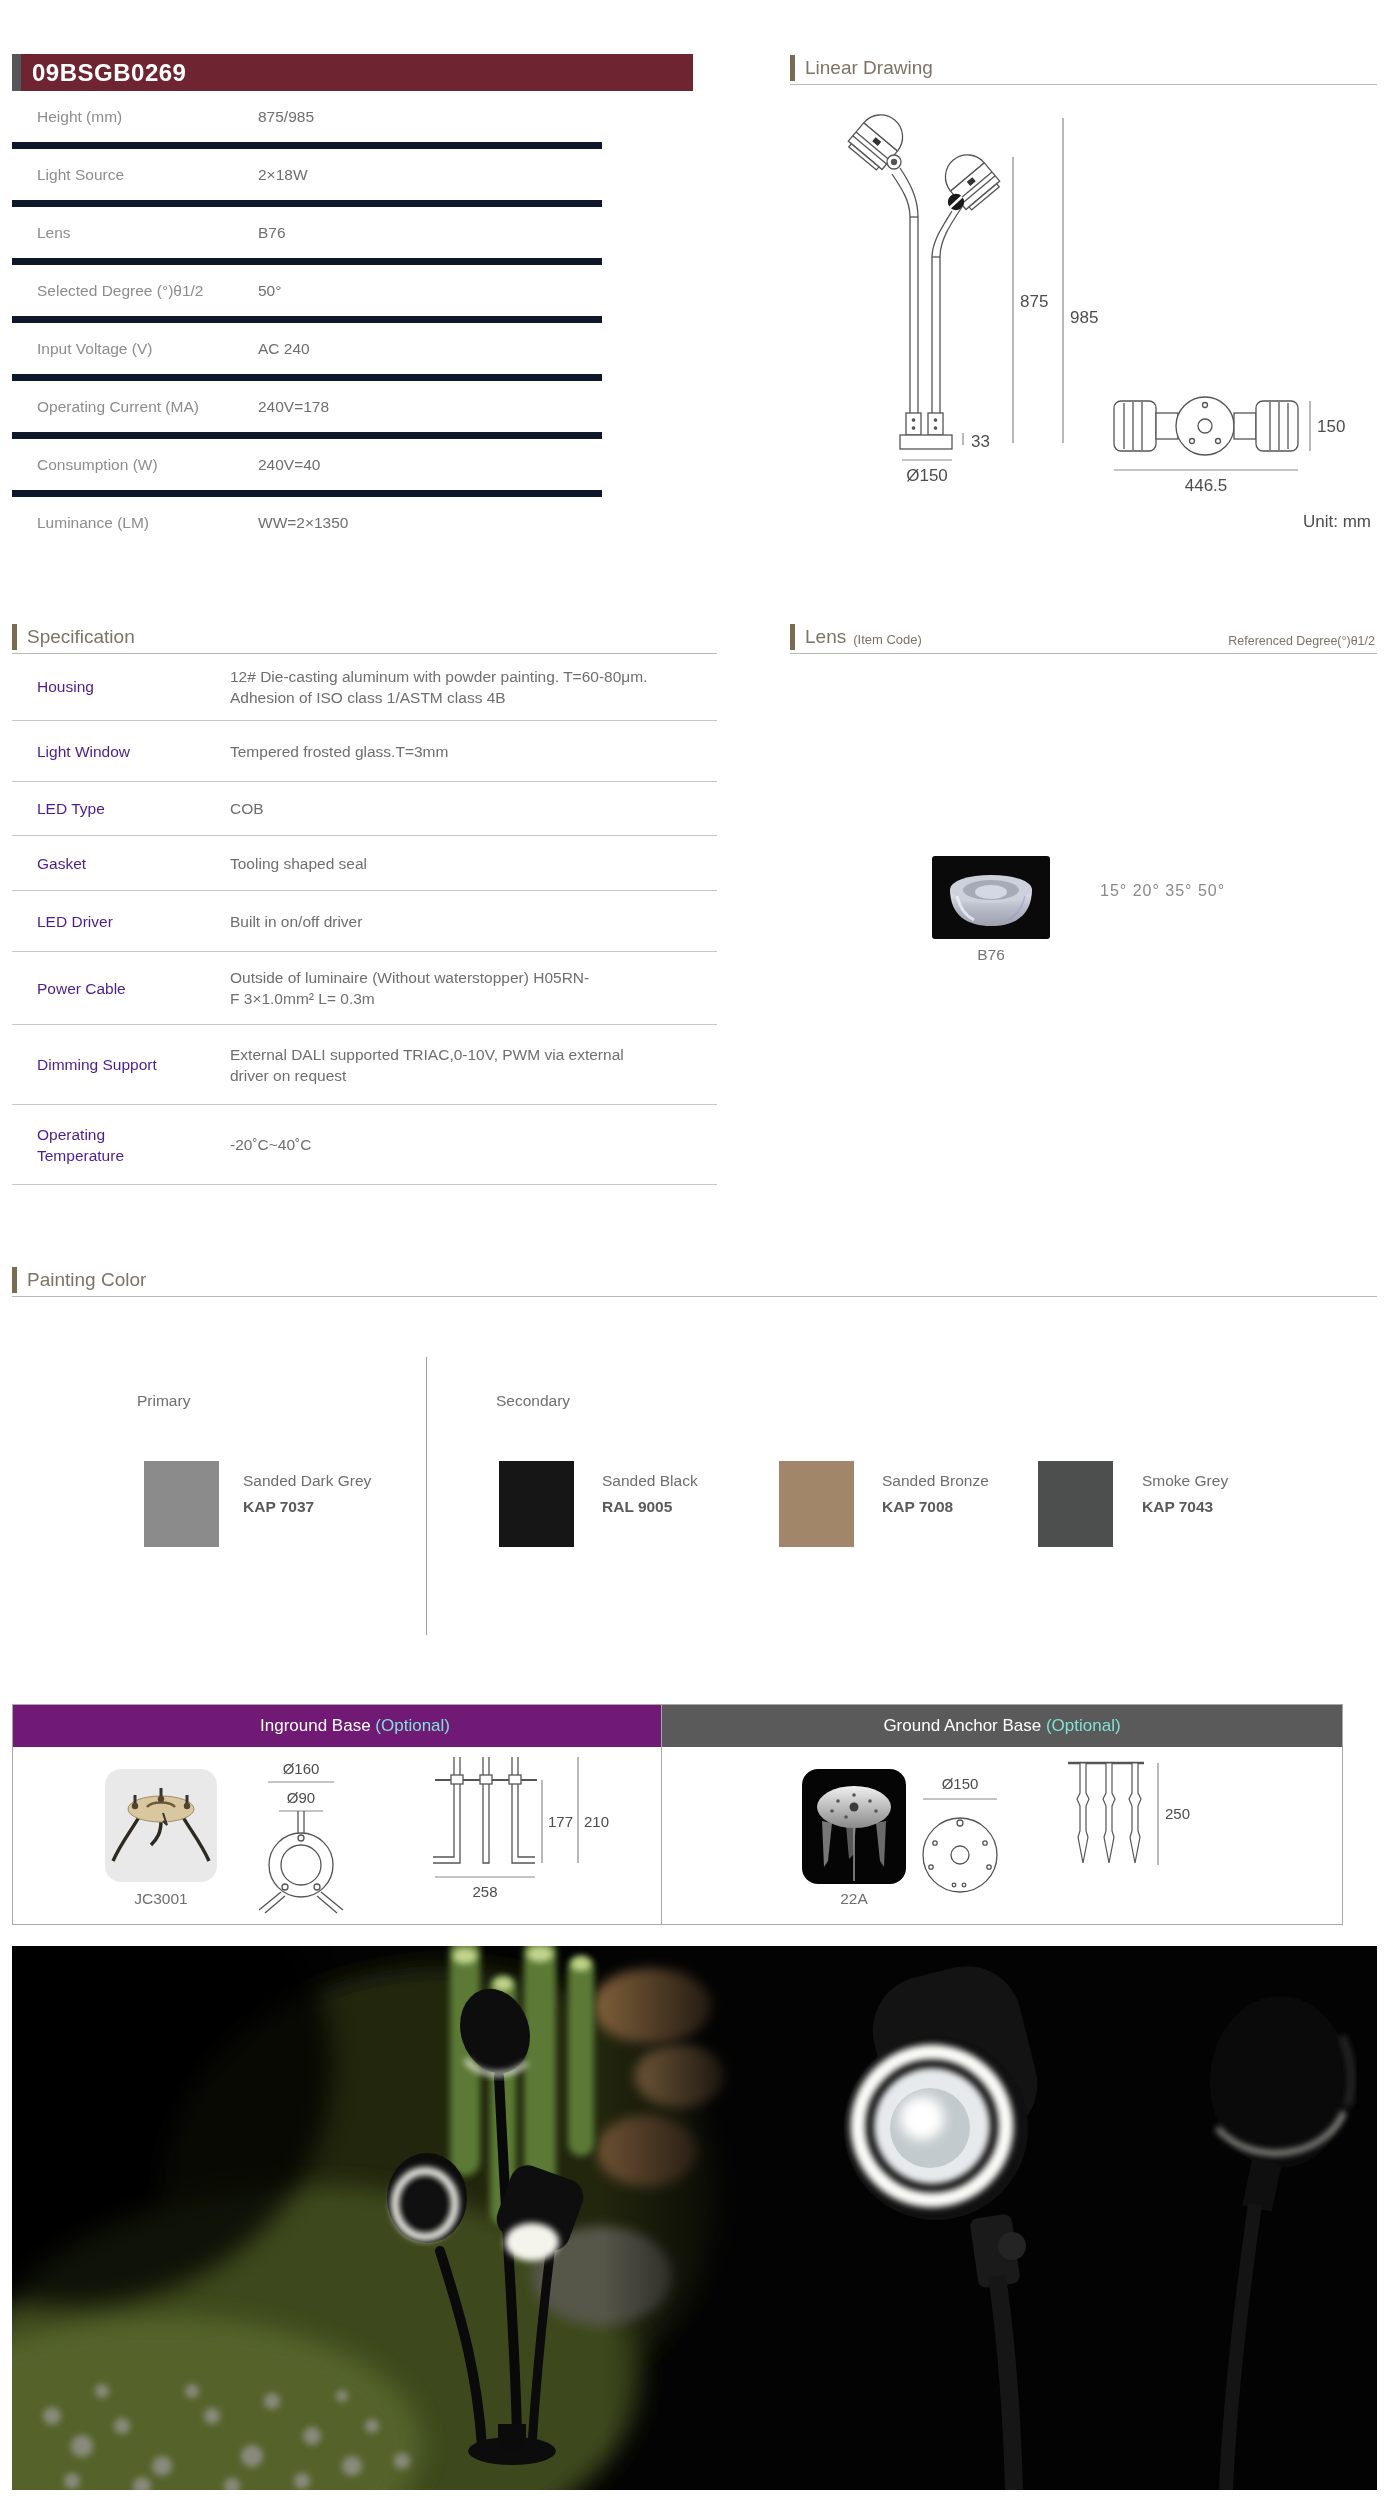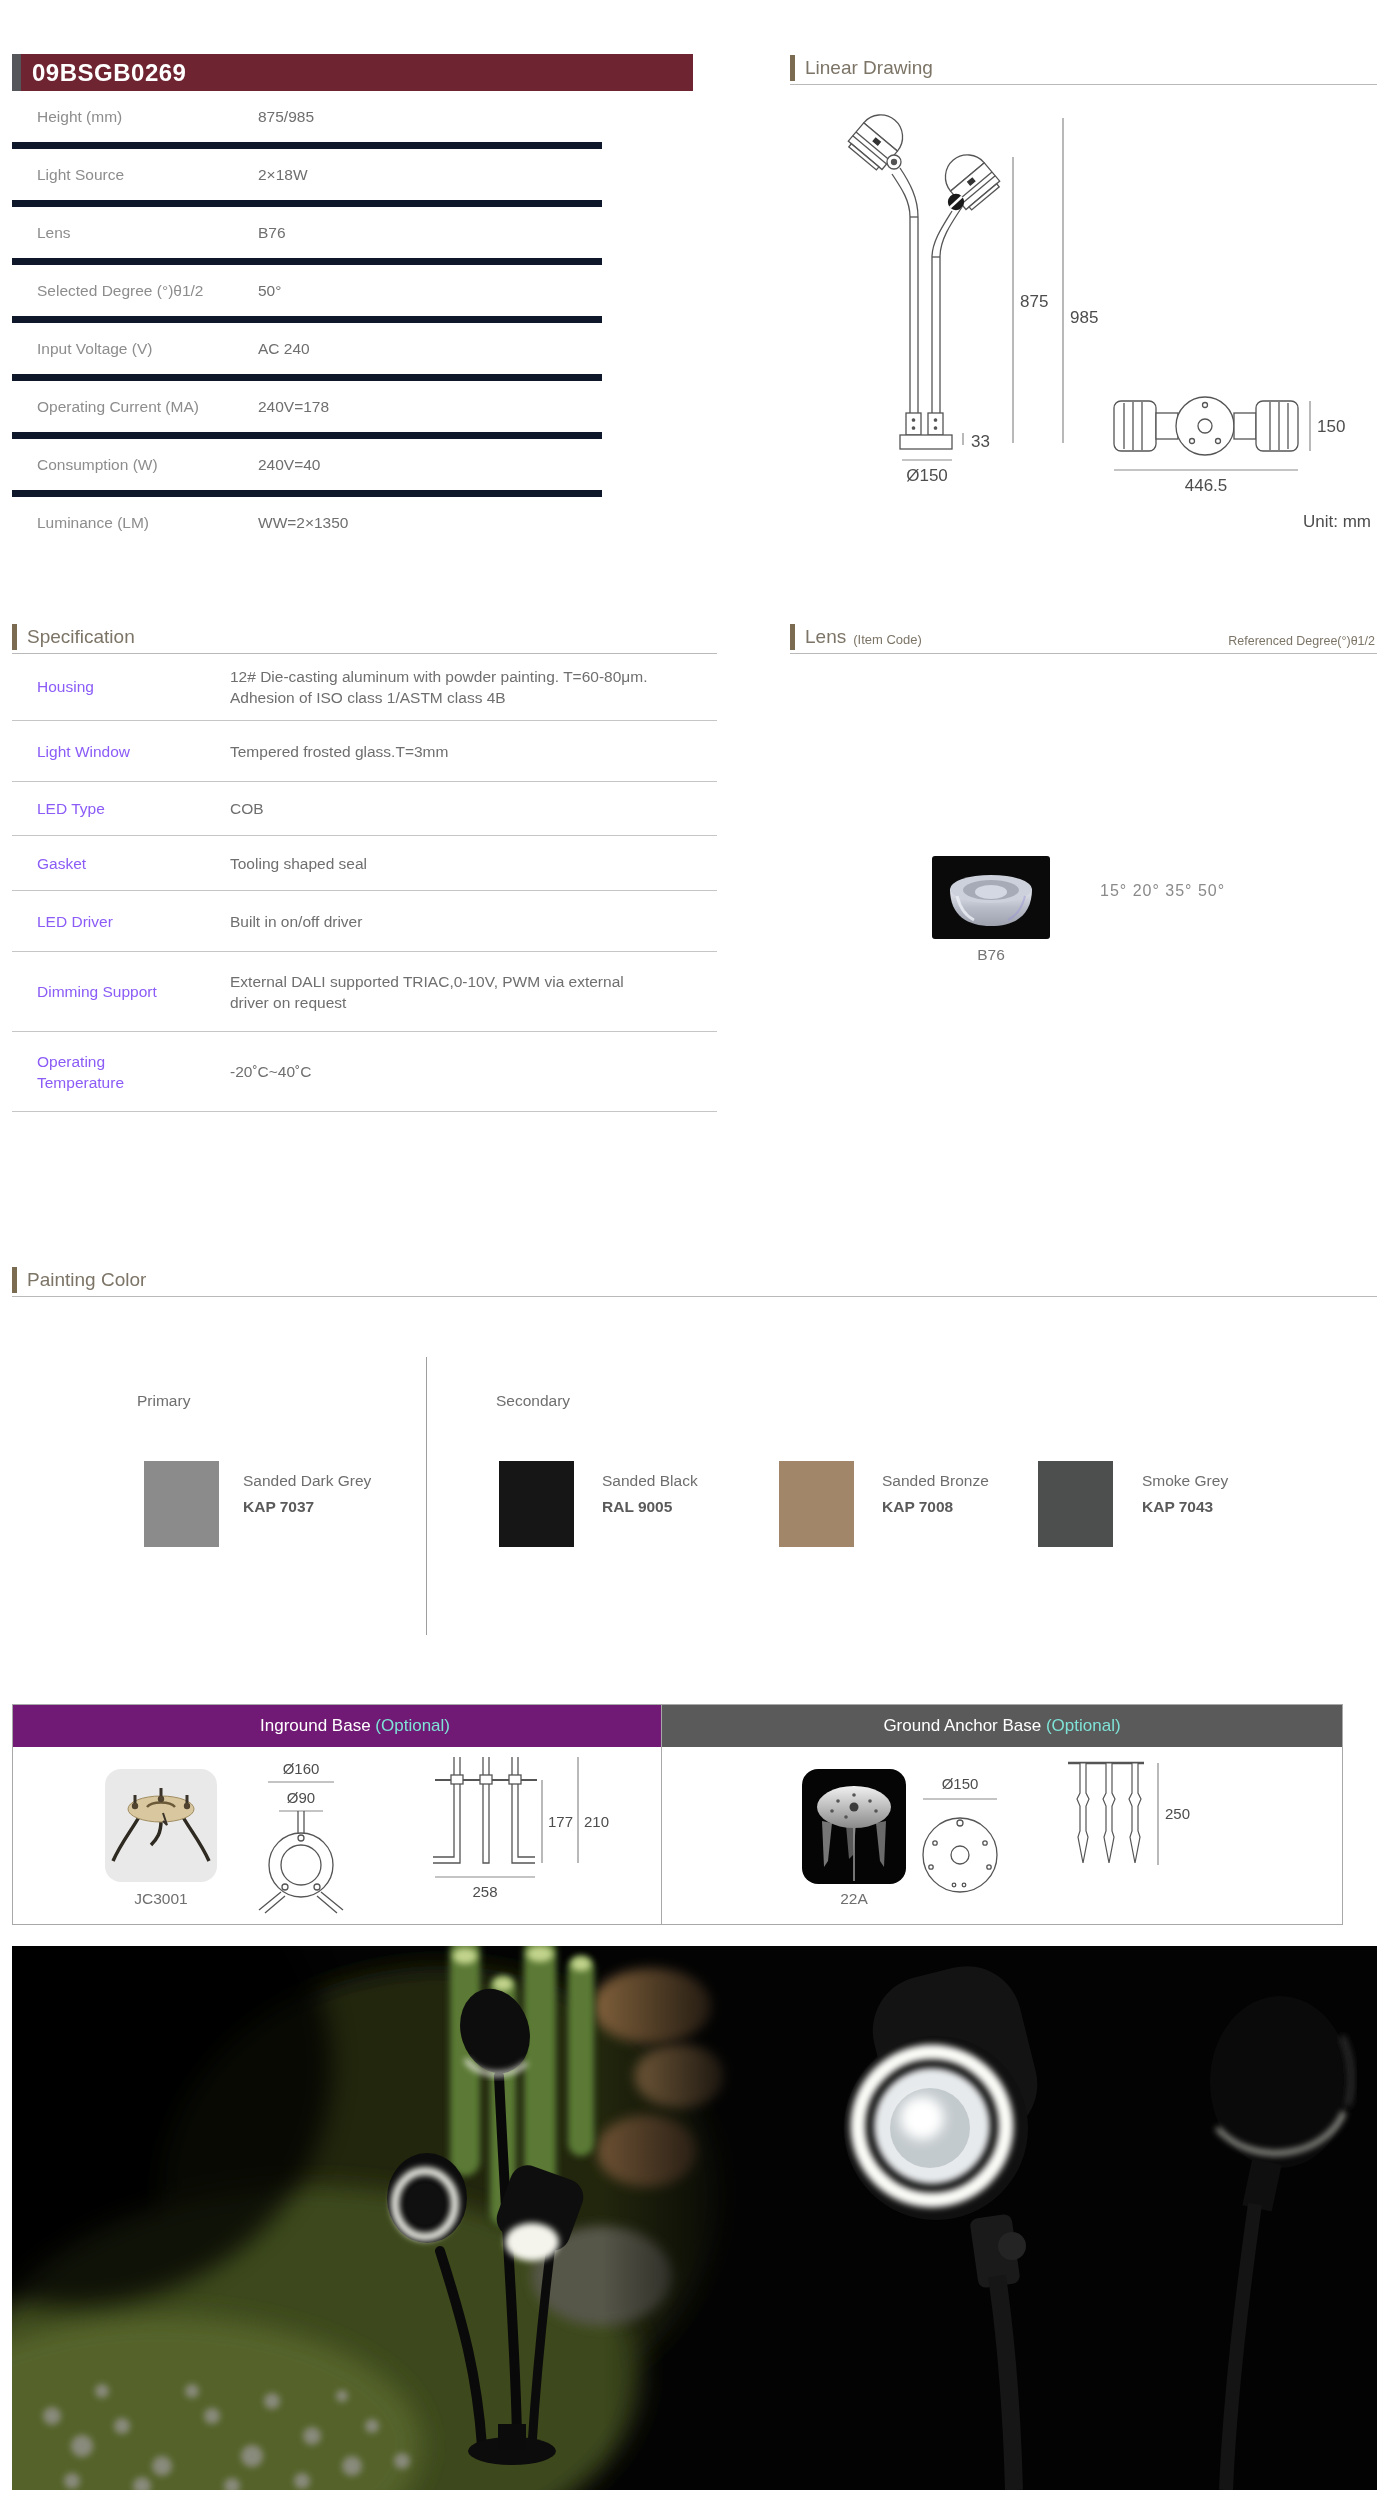--- a/index.html
+++ b/index.html
@@ -24,21 +24,21 @@
   
   .ptable{position:absolute;left:12px;top:91px;width:590px;}
   .prow{display:flex;align-items:center;height:51px;border-bottom:7px solid #0f172a;font-size:15.5px;}
   .prow:last-child{border-bottom:none;}
   .plabel{width:221px;padding-left:25px;color:#8d8d8d;flex:0 0 auto;}
   .pvalue{color:#6f6f6f;}
 
   
   .stable{position:absolute;left:12px;top:653px;width:705px;}
   .srow{display:flex;align-items:center;border-bottom:1px solid #c6c6c6;font-size:15.5px;line-height:21px;}
-  .slabel{width:193px;padding-left:25px;color:#8b5cf6;flex:0 0 auto;}
+  .slabel{width:193px;padding-left:25px;color:#4c1d95;flex:0 0 auto;}
   .svalue{color:#6f6f6f;padding-right:40px;}
 
   
   .lens-box{position:absolute;left:932px;top:856px;width:118px;height:83px;background:#0a0a0a;border-radius:3px;}
   .lens-code{position:absolute;left:932px;top:946px;width:118px;text-align:center;font-size:15.5px;color:#757575;}
   .lens-degrees{position:absolute;left:1100px;top:882px;font-size:16px;color:#8a8a8a;letter-spacing:1px;}
 
   
   .group-label{position:absolute;font-size:15.5px;color:#6f6f6f;}
   .pc-divider{position:absolute;left:426px;top:1357px;width:1px;height:278px;background:#9e9e9e;}
@@ -196,20 +196,24 @@
         <div class="slabel">LED Type</div>
         <div class="svalue">COB</div>
       </div>
     <div class="srow" style="min-height:54px;">
         <div class="slabel">Gasket</div>
         <div class="svalue">Tooling shaped seal</div>
       </div>
     <div class="srow" style="min-height:60px;">
         <div class="slabel">LED Driver</div>
         <div class="svalue">Built in on/off driver</div>
+      </div>
+    <div class="srow" style="min-height:72px;">
+        <div class="slabel">Power Cable</div>
+        <div class="svalue" style="padding-right:120px;">Outside of luminaire (Without waterstopper) H05RN-F 3×1.0mm² L= 0.3m</div>
       </div>
     <div class="srow" style="min-height:79px;">
         <div class="slabel">Dimming Support</div>
         <div class="svalue" style="padding-right:90px;">External DALI supported TRIAC,0-10V, PWM via external driver on request</div>
       </div>
     <div class="srow" style="min-height:79px;">
         <div class="slabel" style="width:120px;">Operating Temperature</div>
         <div class="svalue" style="padding-left:73px;">-20˚C~40˚C</div>
       </div>
   </div>

